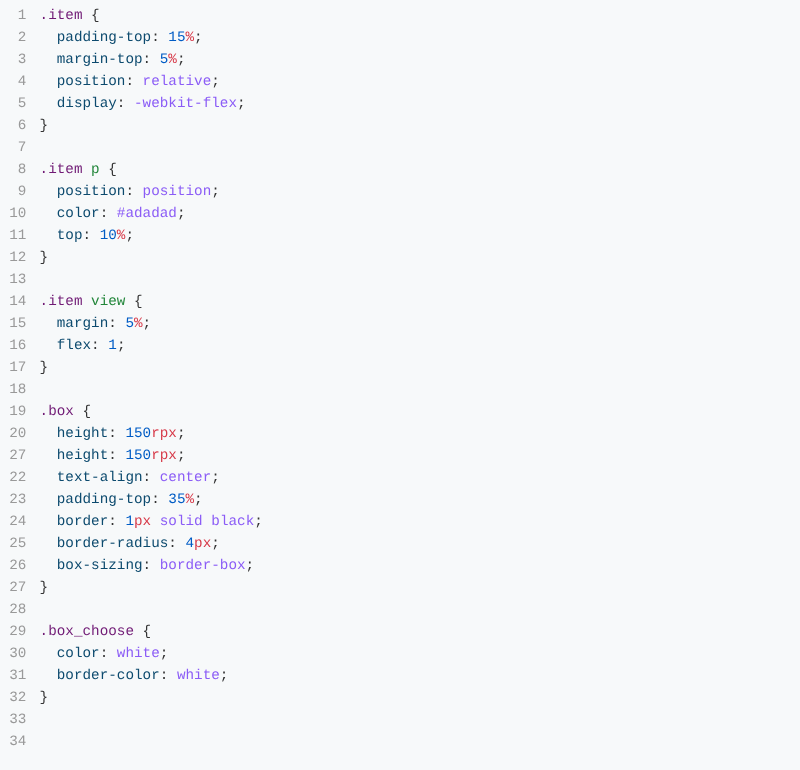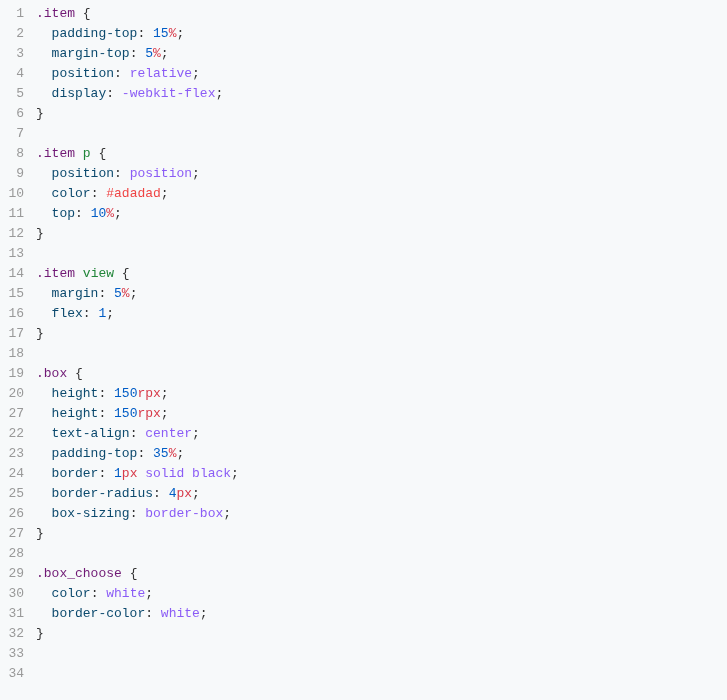--- a/index.html
+++ b/index.html
@@ -37,21 +37,21 @@
   white-space: pre;
   color: #333;
 }
 .class-sel { color: #701a75; }
 .tag-sel { color: #22863a; }
 .brace { color: #333; }
 .prop { color: #0c4a6e; }
 .colon { color: #333; }
 .number { color: #005cc5; }
 .unit { color: #d73a49; }
-.color-val { color: #ef4444; }
+.color-val { color: #8b5cf6; }
 .keyword { color: #8b5cf6; }
 .semi { color: #333; }
 </style>
 </head>
 <body>
 
 <div class="code-editor">
   <div class="gutter">
       <div>1</div>
       <div>2</div>

